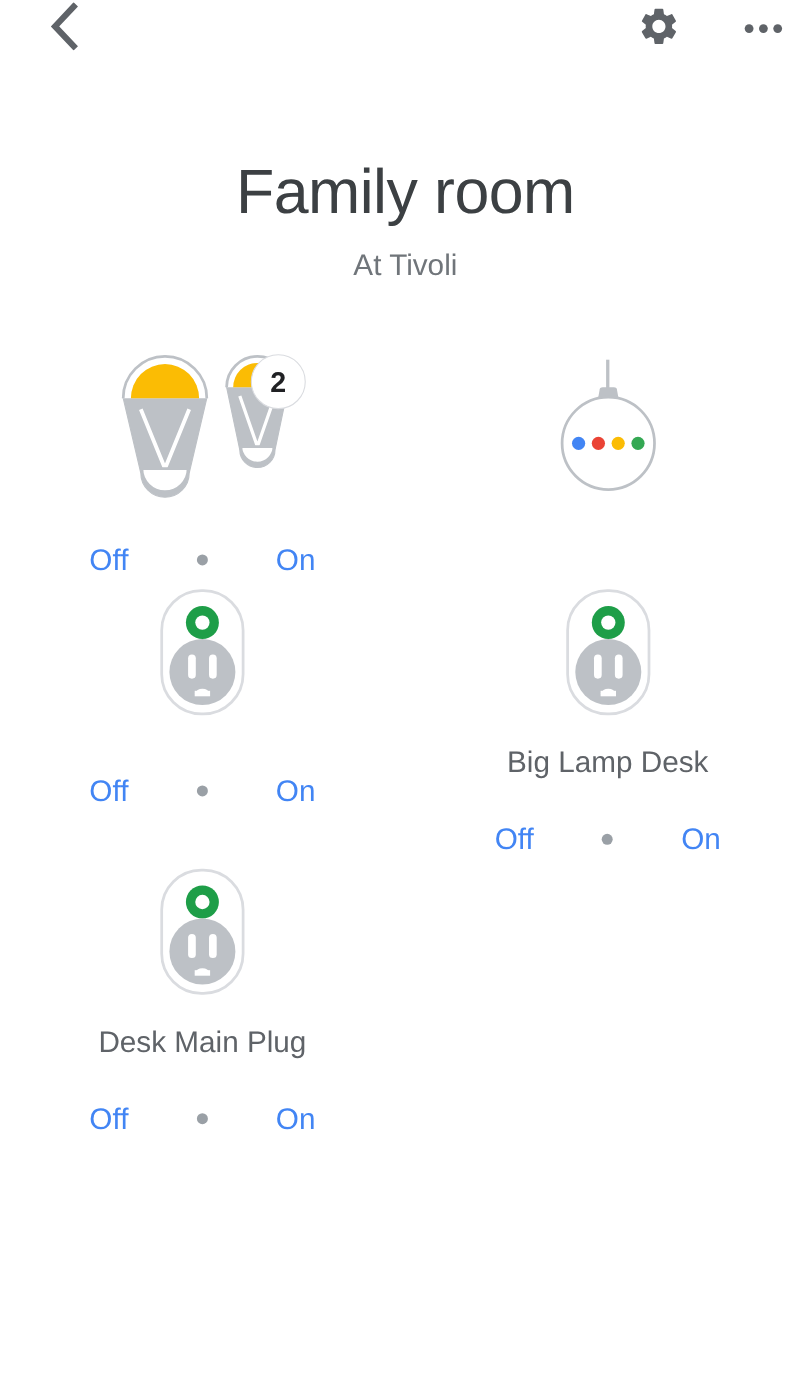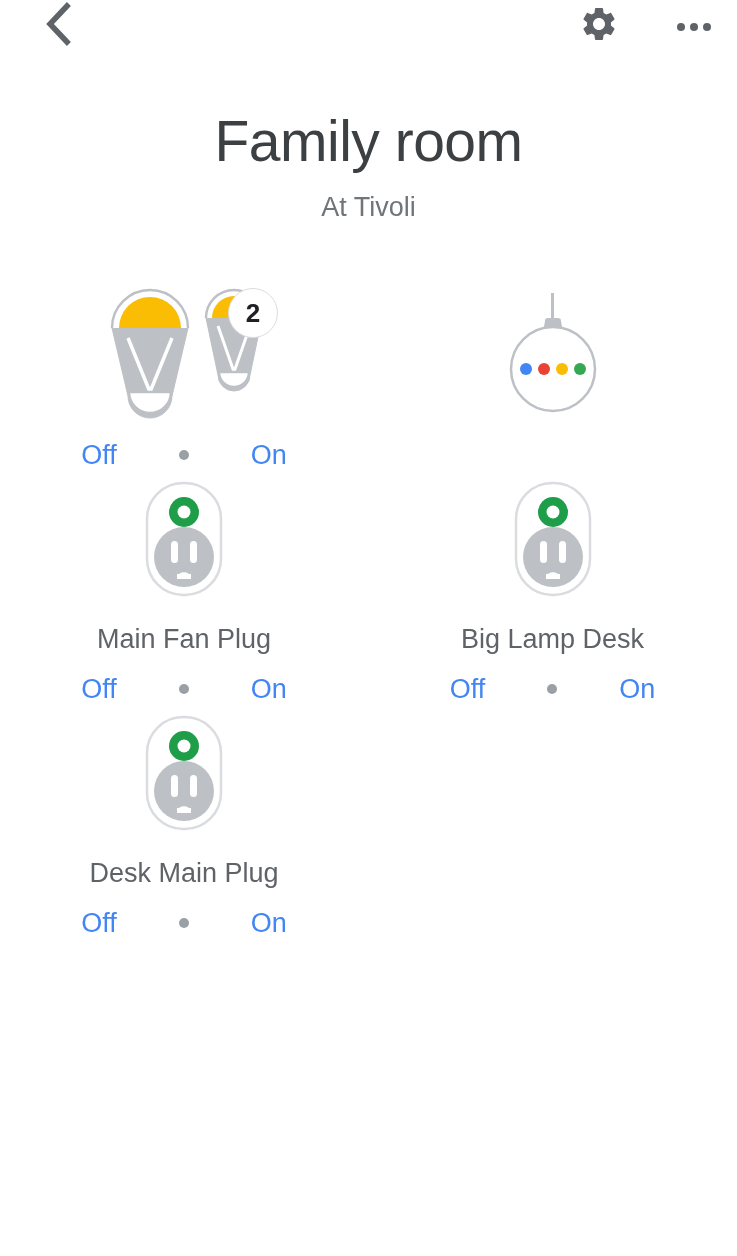--- a/index.html
+++ b/index.html
@@ -57,21 +57,21 @@
     width: 8px; height: 8px; border-radius: 50%;
     background: #5f6368;
     display: inline-block;
     margin: 0 2.5px;
   }
 
   
   .title-wrap {
     width: 100%;
     text-align: center;
-    margin-top: 52px;
+    margin-top: 86px;
   }
   .room-title {
     font-size: 57px;
     font-weight: 400;
     color: #3c4043;
     letter-spacing: -0.5px;
     line-height: 62px;
   }
   .room-subtitle {
     font-size: 27px;
@@ -106,21 +106,21 @@
     font-size: 27px;
     color: #5f6368;
     line-height: 34px;
     margin-top: 10px;
     white-space: nowrap;
   }
   .toggle-row {
     display: flex;
     align-items: center;
     justify-content: center;
-    margin-top: 16px;
+    margin-top: 36px;
     height: 34px;
   }
   .toggle-opt {
     font-size: 27px;
     color: #4285f4;
     cursor: pointer;
     line-height: 34px;
   }
   .toggle-sep {
     width: 10px; height: 10px;
@@ -256,21 +256,20 @@
           <circle cx="55" cy="37" r="15" fill="#1e9e48"></circle>
           <circle cx="55" cy="37" r="6.5" fill="#ffffff"></circle>
           <circle cx="55" cy="82" r="30" fill="#bdc1c6"></circle>
           <rect x="42" y="66" width="7" height="22" rx="3.5" fill="#ffffff"></rect>
           <rect x="61" y="66" width="7" height="22" rx="3.5" fill="#ffffff"></rect>
           <path d="M48 102 A7.5 7.5 0 0 1 62 102 Z" fill="#ffffff"></path>
           <rect x="48" y="99" width="14" height="5" fill="#ffffff"></rect>
         </svg>
       </span>
     </div>
-    <div class="tile-label">Main Fan Plug</div>
     <div class="toggle-row">
       <span class="toggle-opt">Off</span>
       <span class="toggle-sep"></span>
       <span class="toggle-opt">On</span>
     </div>
   </div>
 
   <div class="tile">
     <div class="tile-icon">
       <span>

